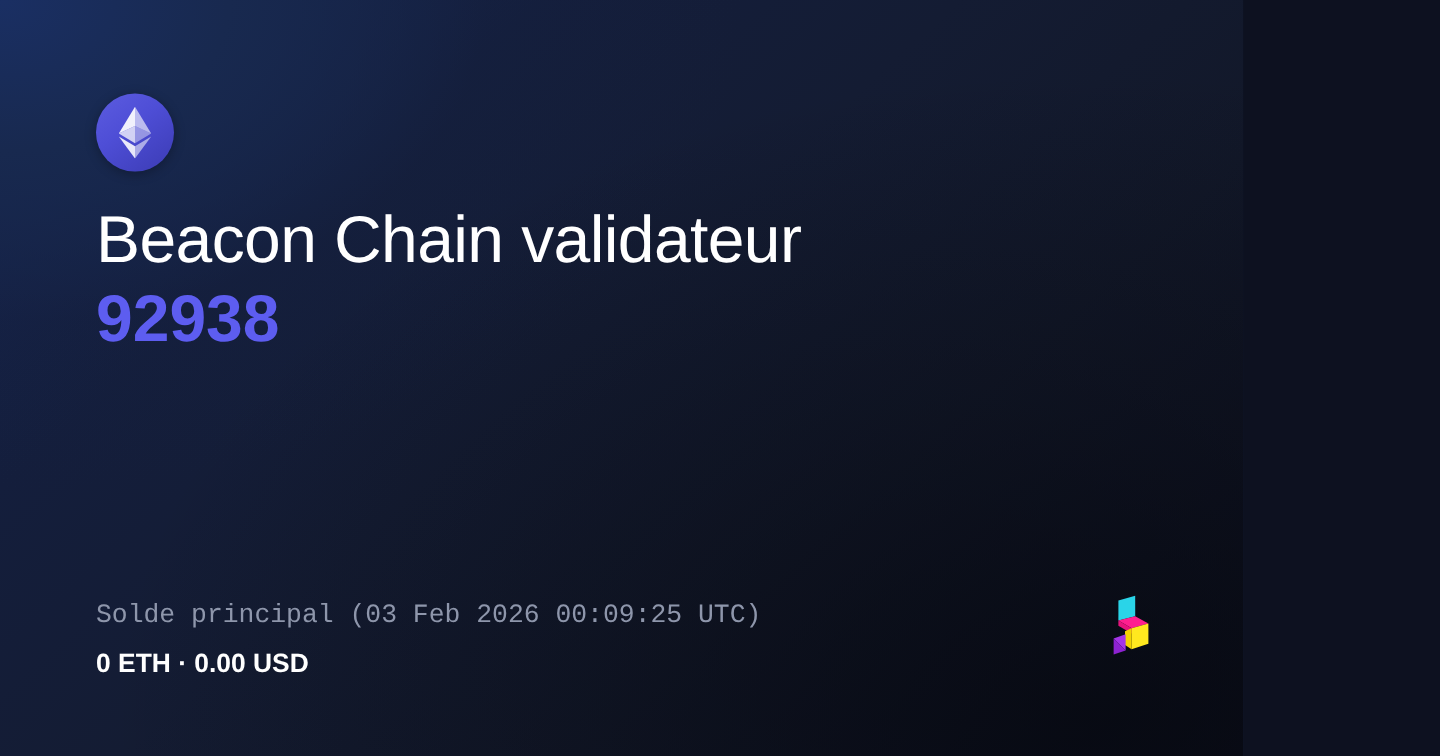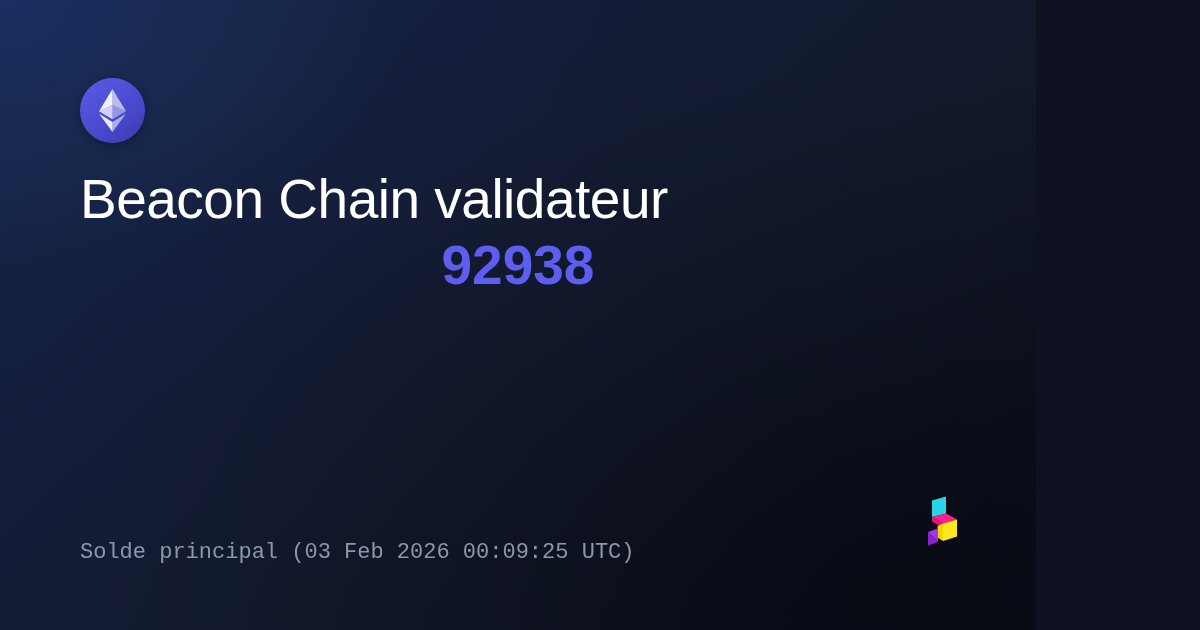--- a/index.html
+++ b/index.html
@@ -90,21 +90,20 @@
     white-space:nowrap;
   }
   .validator-index {
     margin-top:7px;
     font-size:55px;
     line-height:1.07;
     font-weight:700;
     letter-spacing:0px;
     color:#5d5df0;
     white-space:nowrap;
-    text-align:center;
   }
 
   .spacer { flex:1 1 auto; }
 
   
   .balance-block {
     position:relative;
     z-index:2;
   }
   .balance-label {
@@ -161,20 +160,21 @@
 
     <div class="headline">
       <div class="title">Beacon Chain validateur</div>
       <div class="validator-index">92938</div>
     </div>
 
     <div class="spacer"></div>
 
     <div class="balance-block">
       <div class="balance-label">Solde principal (03 Feb 2026 00:09:25 UTC)</div>
+      <div class="balance-value">0 ETH · 0.00 USD</div>
     </div>
 
   </div>
 
   <div class="brand-mark">
     <span>
       <svg viewBox="0 0 36 58" aria-hidden="true">
 
         <polygon points="8,6.5 22,2.5 22,19.5 8,23" fill="#2ad4e8"></polygon>
 

